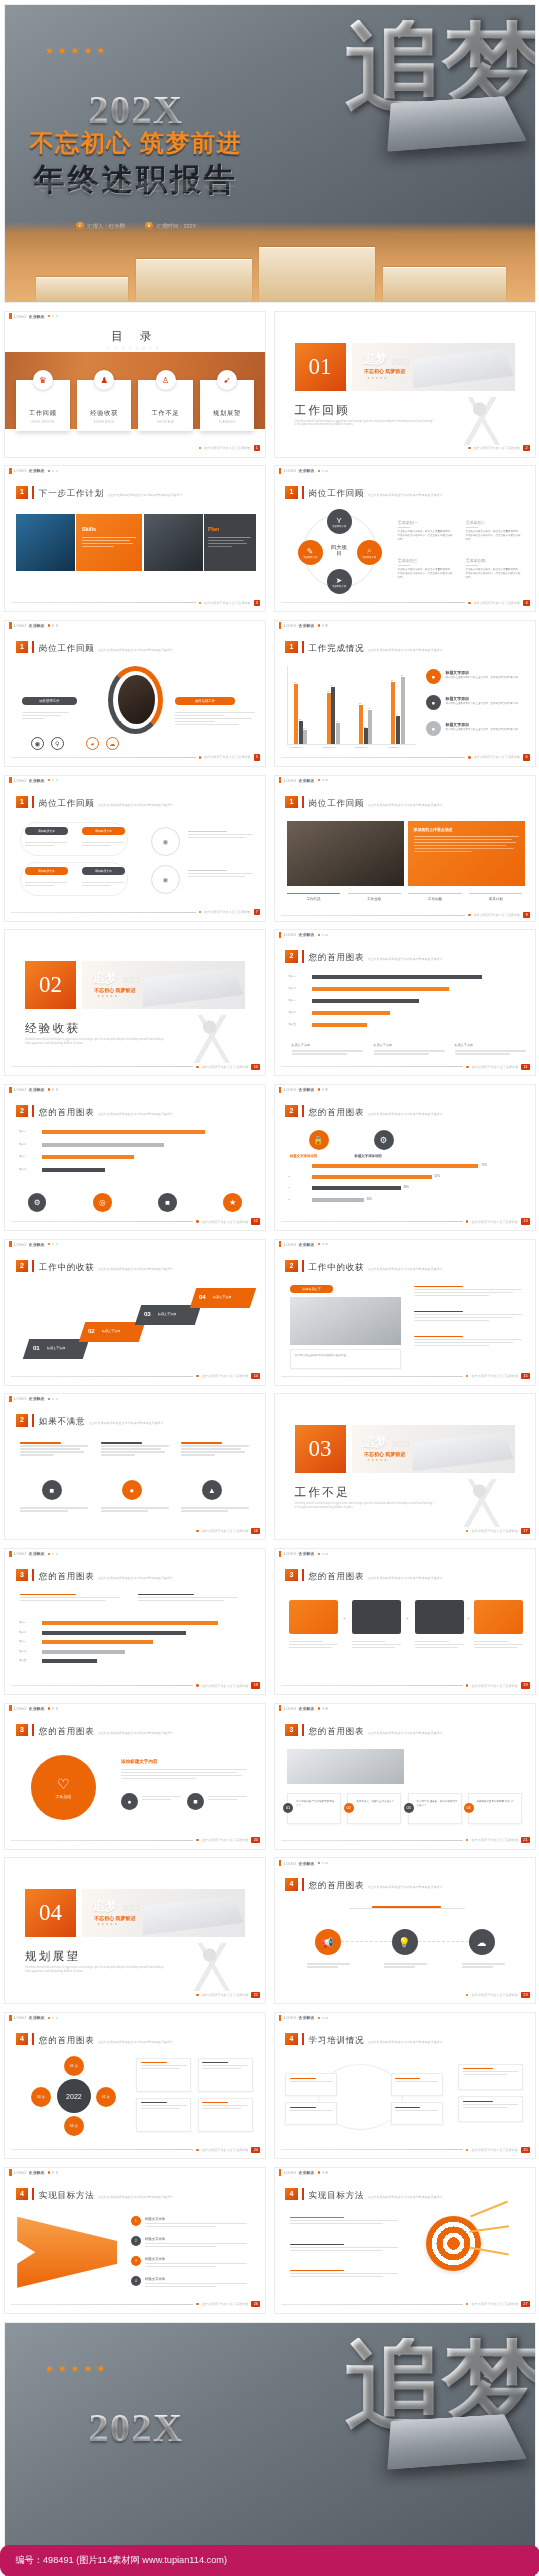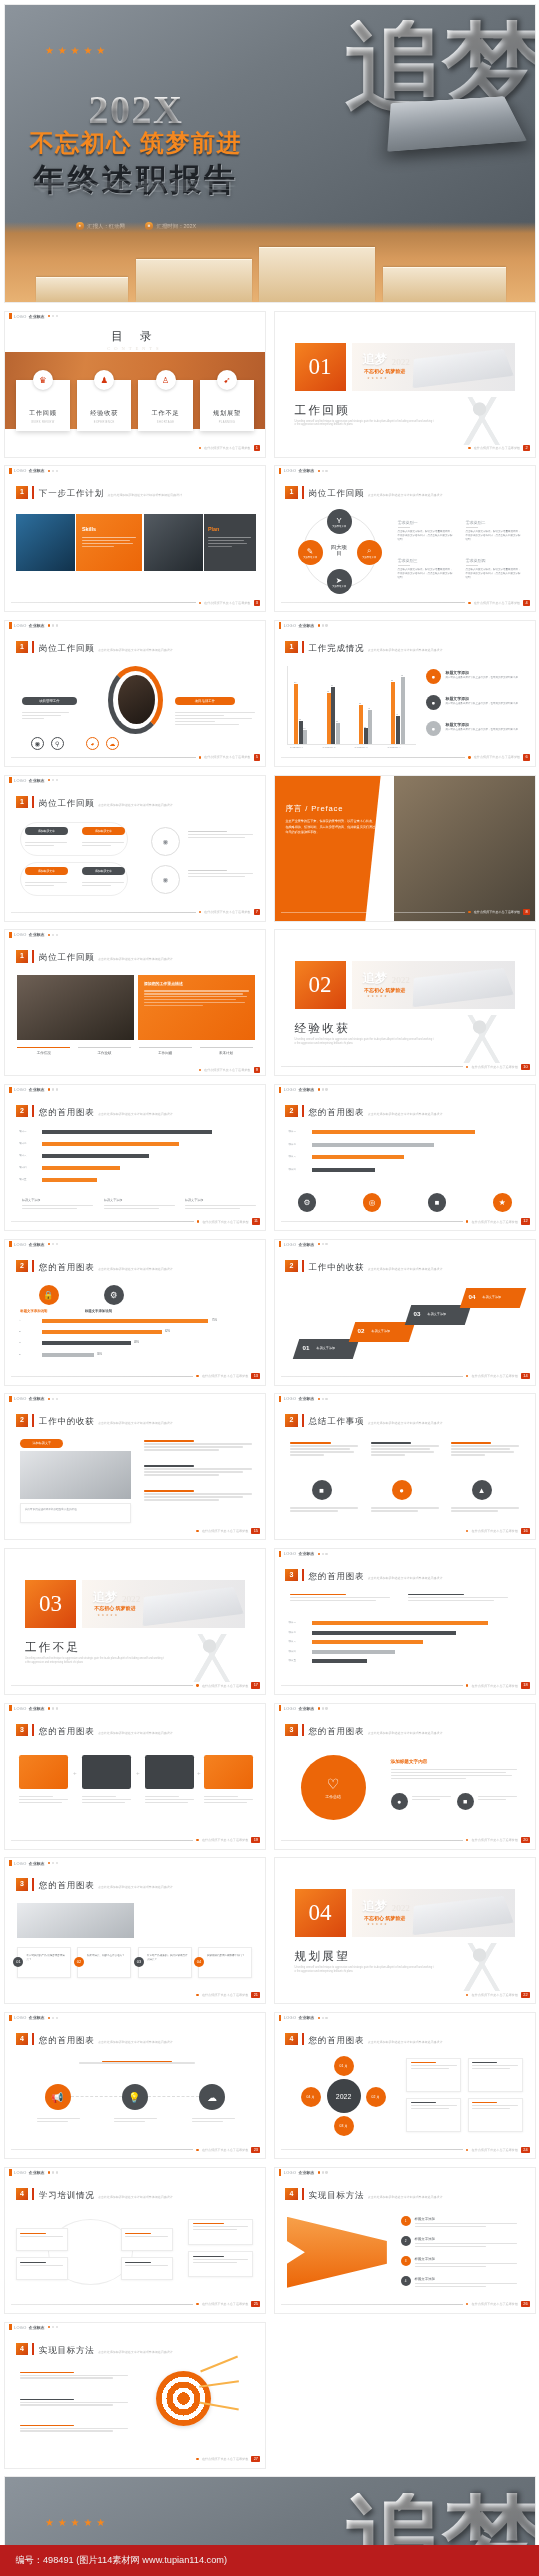--- a/index.html
+++ b/index.html
@@ -135,22 +135,22 @@
       line-height:8.5px; height:8.5px; }
   .circ { position:absolute; border-radius:50%; display:flex; align-items:center; justify-content:center;
       color:#fff; font-size:3.9px; text-align:center; }
   .bar-v { position:absolute; bottom:0; }
   .tinytxt { position:absolute; font-size:3.1px; color:#8d9197; }
   .tinyttl { position:absolute; font-size:4px; color:#4a4e52; font-weight:bold; }
   .numbadge { position:absolute; width:10px; height:10px; border-radius:50%; color:#fff;
       font-size:3.9px; line-height:10px; text-align:center; }
 
   
-  .sitefoot { position:absolute; left:0; bottom:0; width:540px; height:31px; background:#b91c1c;
-      display:flex; align-items:center; padding-left:15.4px; }
+  .sitefoot { position:absolute; left:0; bottom:0; width:540px; height:31px; background:#be185d;
+      display:flex; align-items:center; padding-left:15.4px;border-radius:9px; }
   .sitefoot span { color:#f2f2f2; font-size:9.2px; }
 
   .seprow { height:7.7px; }
 </style>
 </head>
 <body>
 
 <div class="page">
 
   <div style="padding:3.9px 3.9px 0 3.9px;">
@@ -513,33 +513,20 @@
           <i style="width:88%"></i>
         </div>
       <div class="ftr">
         <span class="ln"></span>
           <span class="dot"></span>
         <span class="txt">在什么情况下也要不忘了追寻梦想</span>
         <span class="num">7</span>
       </div>
     </div>
 
-    <div class="slide" style="background:linear-gradient(90deg,#ec6608 0 48%, #5a6470 48% 100%);">
-      <div style="position:absolute;left:38%;top:0;width:22%;height:100%;background:#fff;
-                  border-radius:0 0 0 0; transform:skewX(-6deg);"></div>
-      <div class="imgbox" style="right:0;top:0;width:54%;height:100%;background:linear-gradient(140deg,#8c7a62,#4a4338);"></div>
-      <div style="position:absolute;left:10.8px;top:28px;color:#fff;font-size:7.7px;letter-spacing:0.8px;z-index:4;">序言 / Preface</div>
-      <div style="position:absolute;left:10.8px;top:43px;width:91px;color:#fff;font-size:3.1px;line-height:1.9;z-index:4;">主要产业竞争的压下来，保持我的竞争优势。以符合来不有机会、在战略相持、低潮时期、员工自身管理的风、促持能量员员们渡过年天的必要措施和手段。</div>
-      <div class="ftr" style="z-index:5;">
-        <span class="ln" style="background:rgba(255,255,255,.4)"></span>
-          <span class="dot"></span>
-        <span class="txt" style="color:#eee">在什么情况下也要不忘了追寻梦想</span>
-        <span class="num">8</span>
-      </div>
-    </div>
 
     <div class="slide">
       <div class="hdr">
         <span class="bar"></span>
           <span class="logo">LOGO</span>
         <span class="name">企业标志</span>
         <span class="pips">
             <i class="on"></i>
             <i></i>
             <i></i>
@@ -827,21 +814,21 @@
         <span class="name">企业标志</span>
         <span class="pips">
             <i class="on"></i>
             <i></i>
             <i></i>
           </span>
       </div>
       <div class="stitle">
         <span class="idx">2</span>
           <span class="rules"></span>
-        <span class="tt"><span class="t1">总结工作事项</span>
+        <span class="tt"><span class="t1">如果不满意</span>
         <span class="t2">点击此处添加标题和描述文字详细说明整体概述思路设计</span></span>
       </div>
       <div class="lines sm" style="left:15.4px;top:48px;width:68px;">
         <i style="width:60%;background:#ec6608"></i>
           <i style="width:100%"></i>
           <i style="width:88%"></i>
           <i style="width:94%"></i>
           <i style="width:50%"></i>
       </div>
       <div class="lines sm" style="left:96px;top:48px;width:68px;">

